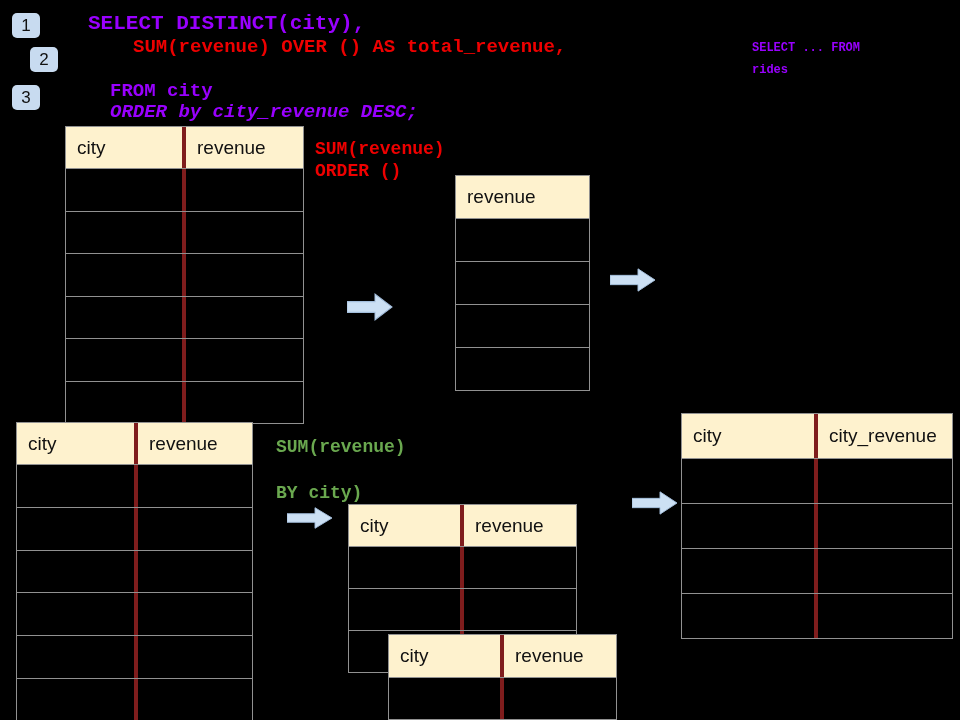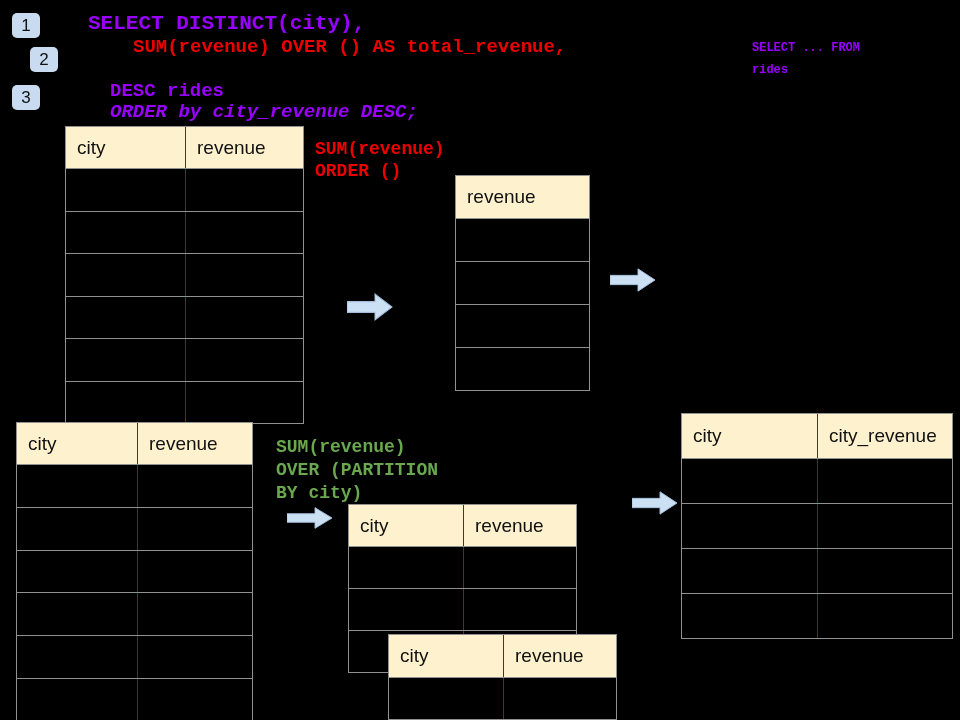--- a/index.html
+++ b/index.html
@@ -24,21 +24,21 @@
          font-size:17px;color:#111;font-family:"Liberation Sans",sans-serif;}
 
   
   .tbl{position:absolute;background:#000;border:1px solid #919191;box-sizing:border-box;
        display:flex;flex-direction:column;}
   .hrow{display:flex;background:#FEF2CE;flex:0 0 auto;border-bottom:1px solid #919191;}
   .tbody{display:flex;flex-direction:column;flex:1 0 auto;}
   .brow{display:flex;flex:0 0 auto;}
   .brow:not(:last-child){border-bottom:1px solid #919191;}
   .cell{flex:1 1 0;box-sizing:border-box;}
-  .cell:not(:last-child){border-right:1px solid #7f1d1d;}
+  .cell:not(:last-child){border-right:4px solid #7f1d1d;}
   .hrow .cell{display:flex;align-items:center;padding-left:11px;
               font-size:19px;color:#111;}
 
   .tblA{left:65px;top:126px;width:239px;}  .tblA .hrow{height:41px;}  .tblA .brow{height:41.5px;} .tblA .cell:first-child{flex:0 0 120px;}
   .tblB{left:455px;top:175px;width:135px;} .tblB .hrow{height:42px;}  .tblB .brow{height:42px;}
   .tblC{left:16px;top:422px;width:237px;}  .tblC .hrow{height:41px;}  .tblC .brow{height:41.8px;} .tblC .cell:first-child{flex:0 0 121px;}
   .tblD{left:348px;top:504px;width:229px;} .tblD .hrow{height:41px;}  .tblD .brow{height:41px;}   .tblD .cell:first-child{flex:0 0 115px;}
   .tblE{left:388px;top:634px;width:229px;} .tblE .hrow{height:42px;}  .tblE .brow{height:41px;}   .tblE .cell:first-child{flex:0 0 115px;}
   .tblF{left:681px;top:413px;width:272px;} .tblF .hrow{height:44px;}  .tblF .brow{height:44px;}   .tblF .cell:first-child{flex:0 0 136px;}
 
@@ -48,28 +48,28 @@
 <body>
 
 <div class="page">
 
   <div class="badge" style="left:12px;top:13px;">1</div>
   <div class="badge" style="left:30px;top:47px;">2</div>
   <div class="badge" style="left:12px;top:85px;">3</div>
 
   <div class="code purple sz21" style="left:88px;top:12px;">SELECT DISTINCT(city),</div>
   <div class="code red    sz19" style="left:133px;top:36px;">SUM(revenue) OVER () AS total_revenue,</div>
-  <div class="code purple sz19" style="left:110px;top:80px;">DESC rides</div>
+  <div class="code purple sz19" style="left:110px;top:80px;">FROM city</div>
   <div class="code purple sz19" style="left:110px;top:101px;font-style:italic;">ORDER by city_revenue DESC;</div>
 
   <div class="code purple sz16" style="left:752px;top:37px;"><span>SELECT ... FROM</span><br><span>rides</span></div>
 
   <div class="code red sz18" style="left:315px;top:138px;"><span>SUM(revenue)</span><br><span>ORDER ()</span></div>
 
-  <div class="code green sz18g" style="left:276px;top:436px;"><span>SUM(revenue)</span><br><span>OVER (PARTITION</span><br><span>BY city)</span></div>
+  <div class="code green sz18g" style="left:276px;top:436px;"><span>SUM(revenue)</span><br><br><span>BY city)</span></div>
 
   <svg class="arrow" style="left:347px;top:292px;" width="46" height="30" viewBox="0 0 46 28" preserveAspectRatio="none">
       <path d="M0,9 L28,9 L28,2 L45,14 L28,26 L28,19 L0,19 Z" fill="#CCE0F4" stroke="#A3BEDC" stroke-width="1"></path>
     </svg>
   <svg class="arrow" style="left:610px;top:267px;" width="46" height="26" viewBox="0 0 46 28" preserveAspectRatio="none">
       <path d="M0,9 L28,9 L28,2 L45,14 L28,26 L28,19 L0,19 Z" fill="#CCE0F4" stroke="#A3BEDC" stroke-width="1"></path>
     </svg>
   <svg class="arrow" style="left:287px;top:506px;" width="46" height="24" viewBox="0 0 46 28" preserveAspectRatio="none">
       <path d="M0,9 L28,9 L28,2 L45,14 L28,26 L28,19 L0,19 Z" fill="#CCE0F4" stroke="#A3BEDC" stroke-width="1"></path>
     </svg>

